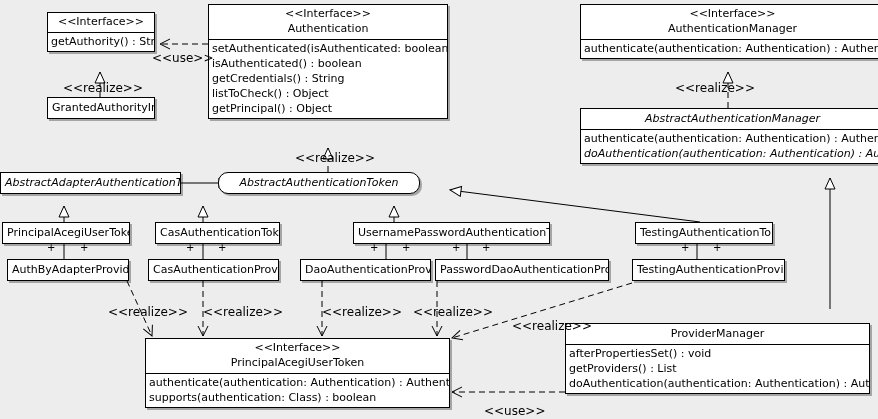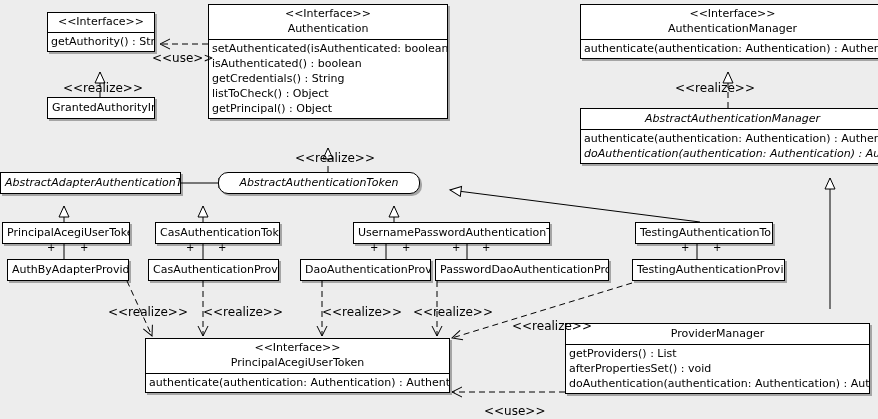--- a/index.html
+++ b/index.html
@@ -310,30 +310,31 @@
     </div>
   </div>
 
   <div class="uml-box" style="left:145px; top:338px; width:305px;">
     <div class="compartment c-head">
       <span class="stereo">&lt;&lt;Interface&gt;&gt;</span>
       <span class="cname">PrincipalAcegiUserToken</span>
     </div>
     <div class="compartment c-body">
       <span class="feature">authenticate(authentication: Authentication) : Authentication</span>
+      <span class="feature">supports(authentication: Class) : boolean</span>
     </div>
   </div>
 
   <div class="uml-box" style="left:565px; top:309px; width:305px;margin-top:14px;">
     <div class="compartment c-head">
       <span class="cname">ProviderManager</span>
     </div>
     <div class="compartment c-body">
+      <span class="feature">afterPropertiesSet() : void</span>
       <span class="feature">getProviders() : List</span>
-      <span class="feature">afterPropertiesSet() : void</span>
       <span class="feature">doAuthentication(authentication: Authentication) : Authentication</span>
     </div>
   </div>
 
   <div id="label-layer">
       <div class="edge-label" style="left: 152px; top: 52px;">&lt;&lt;use&gt;&gt;</div>
       <div class="edge-label" style="left: 63px; top: 82px;">&lt;&lt;realize&gt;&gt;</div>
       <div class="edge-label" style="left: 295px; top: 152px;">&lt;&lt;realize&gt;&gt;</div>
       <div class="edge-label" style="left: 675px; top: 82px;">&lt;&lt;realize&gt;&gt;</div>
       <div class="edge-label" style="left: 108px; top: 306px;">&lt;&lt;realize&gt;&gt;</div>

